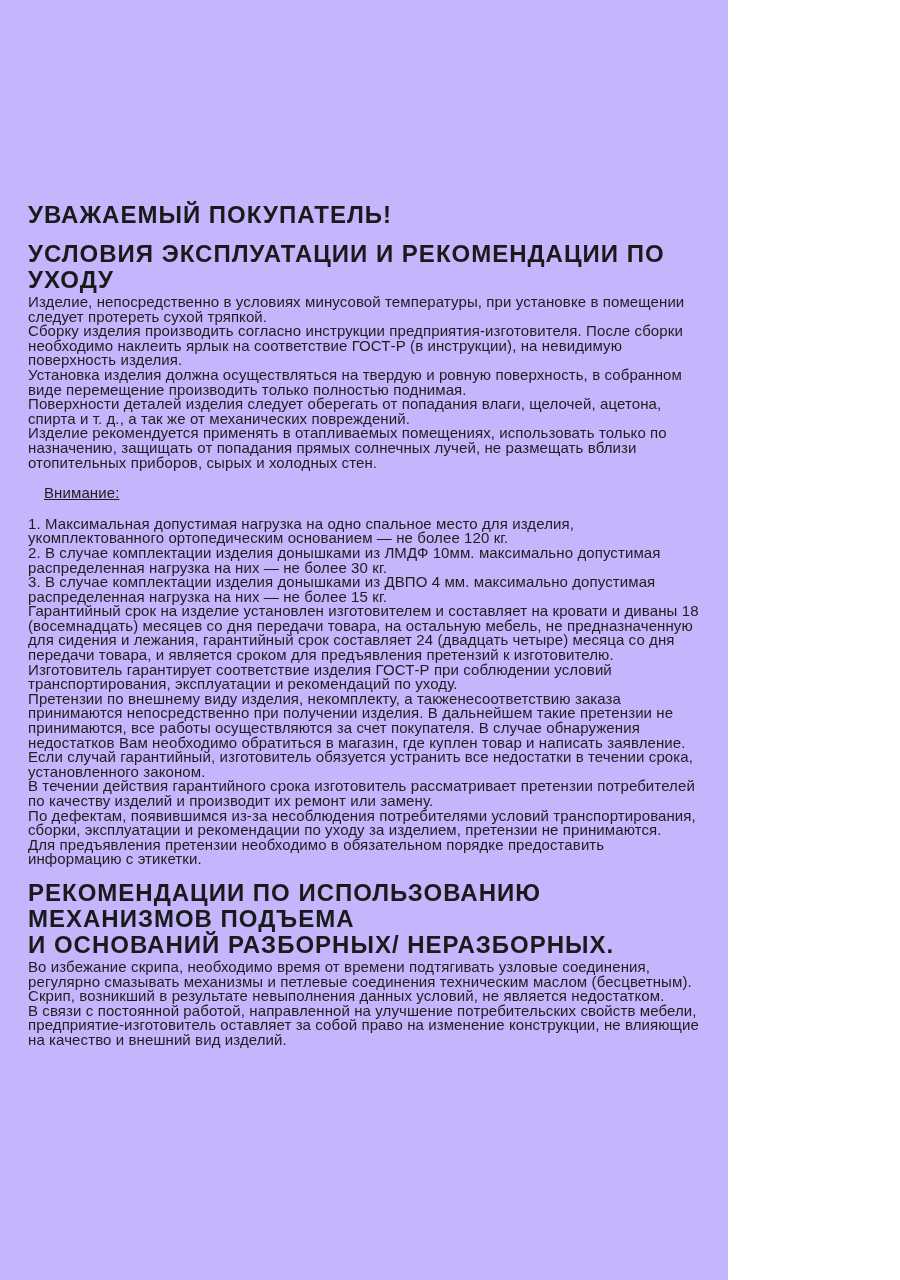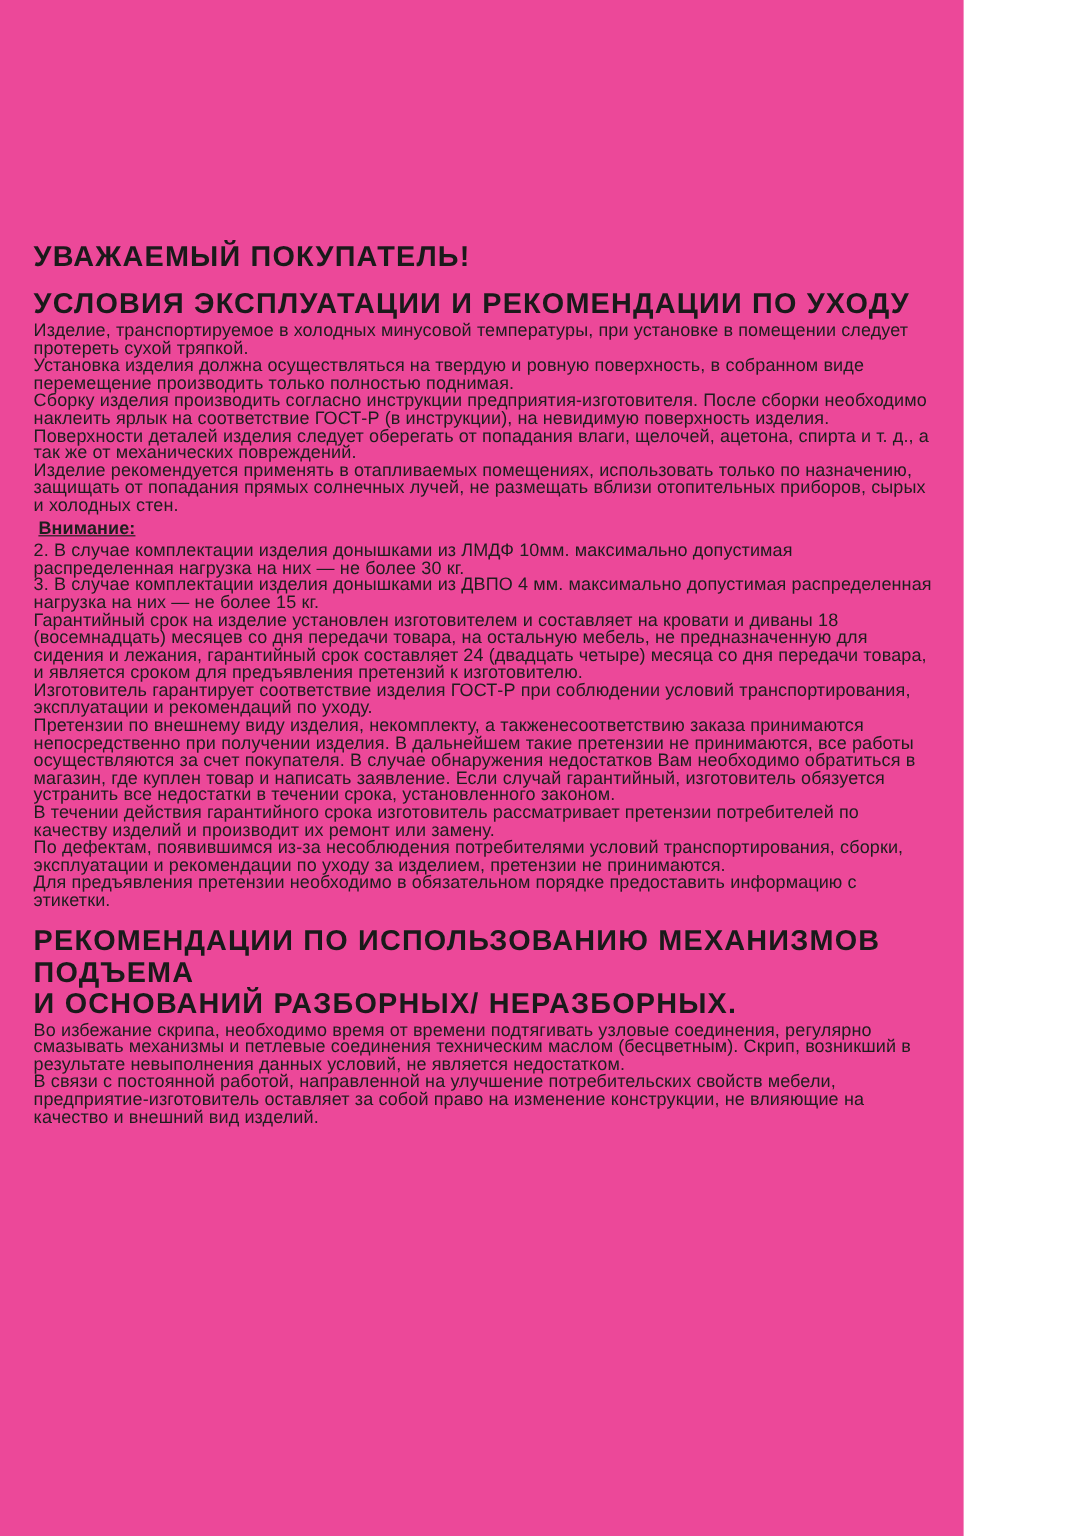--- a/index.html
+++ b/index.html
@@ -7,24 +7,24 @@
     padding: 0;
     background: #ffffff;
   }
   body {
     width: 900px;
     height: 1280px;
     overflow: hidden;
   }
   .page {
     box-sizing: border-box;
-    width: 803px;
+    width: 728px;
     height: 1280px;
     padding: 202px 26px 0 28px;
-    background: #ec4899;
+    background: #c4b5fd;
     color: #1e1e1e;
     font-family: "Liberation Sans", "DejaVu Sans", sans-serif;
     font-size: 15px;
     line-height: 14.6px;
     letter-spacing: 0.1px;
   }
   .sec-h {
     font-size: 24px;
     line-height: 26px;
     font-weight: 700;
@@ -34,43 +34,44 @@
     white-space: pre-line;
   }
   section.sec:first-of-type .sec-h {
     margin-top: 0;
   }
   .body-p {
     margin: 0;
     padding: 0;
   }
   .warning-label {
-    margin: 4px;
+    margin: 16px;
     padding: 0;
-    font-weight: 700;
+    font-weight: 400;
     text-decoration: underline;
   }
 </style>
 </head>
 <body>
 
 <div class="page">
 
   <section class="sec">
     <h2 class="sec-h">УВАЖАЕМЫЙ ПОКУПАТЕЛЬ!</h2>
   </section>
 
   <section class="sec">
     <h2 class="sec-h">УСЛОВИЯ ЭКСПЛУАТАЦИИ И РЕКОМЕНДАЦИИ ПО УХОДУ</h2>
-    <p class="body-p">Изделие, транспортируемое в холодных минусовой температуры, при установке в помещении следует протереть сухой тряпкой.</p>
+    <p class="body-p">Изделие, непосредственно в условиях минусовой температуры, при установке в помещении следует протереть сухой тряпкой.</p>
+    <p class="body-p">Сборку изделия производить согласно инструкции предприятия-изготовителя. После сборки необходимо наклеить ярлык на соответствие ГОСТ-Р (в инструкции), на невидимую поверхность изделия.</p>
     <p class="body-p">Установка изделия должна осуществляться на твердую и ровную поверхность, в собранном виде перемещение производить только полностью поднимая.</p>
-    <p class="body-p">Сборку изделия производить согласно инструкции предприятия-изготовителя. После сборки необходимо наклеить ярлык на соответствие ГОСТ-Р (в инструкции), на невидимую поверхность изделия.</p>
     <p class="body-p">Поверхности деталей изделия следует оберегать от попадания влаги, щелочей, ацетона, спирта и т. д., а так же от механических повреждений.</p>
     <p class="body-p">Изделие рекомендуется  применять в отапливаемых помещениях, использовать только по назначению, защищать от попадания прямых солнечных лучей, не размещать вблизи отопительных приборов, сырых и холодных стен.</p>
     <p class="warning-label">Внимание:</p>
+    <p class="body-p">1. Максимальная допустимая нагрузка на одно спальное место для изделия, укомплектованного ортопедическим основанием — не более 120 кг.</p>
     <p class="body-p">2. В случае комплектации изделия донышками из ЛМДФ 10мм. максимально допустимая распределенная нагрузка на них — не более 30 кг.</p>
     <p class="body-p">3. В случае комплектации изделия донышками из ДВПО 4 мм. максимально допустимая распределенная нагрузка на них — не более 15 кг.</p>
   </section>
 
   <section class="sec">
     <p class="body-p">Гарантийный срок на изделие установлен изготовителем и составляет на кровати и диваны 18 (восемнадцать) месяцев со дня передачи товара, на остальную мебель, не предназначенную для сидения и лежания, гарантийный срок составляет 24 (двадцать четыре) месяца со дня передачи товара, и является сроком для предъявления претензий к изготовителю.</p>
     <p class="body-p">Изготовитель гарантирует соответствие изделия ГОСТ-Р при соблюдении условий транспортирования, эксплуатации и рекомендаций по уходу.</p>
     <p class="body-p">Претензии по внешнему виду изделия, некомплекту, а такженесоответствию заказа принимаются непосредственно при получении изделия. В дальнейшем такие претензии не принимаются, все работы осуществляются за счет покупателя. В случае обнаружения недостатков  Вам необходимо обратиться в магазин, где куплен товар и написать заявление. Если случай гарантийный, изготовитель обязуется устранить все недостатки в течении срока, установленного законом.</p>
     <p class="body-p">В течении действия гарантийного срока изготовитель рассматривает претензии потребителей по качеству изделий и производит их ремонт или замену.</p>
     <p class="body-p">По дефектам, появившимся из-за несоблюдения потребителями условий транспортирования, сборки, эксплуатации и рекомендации по уходу за изделием, претензии не принимаются.</p>

